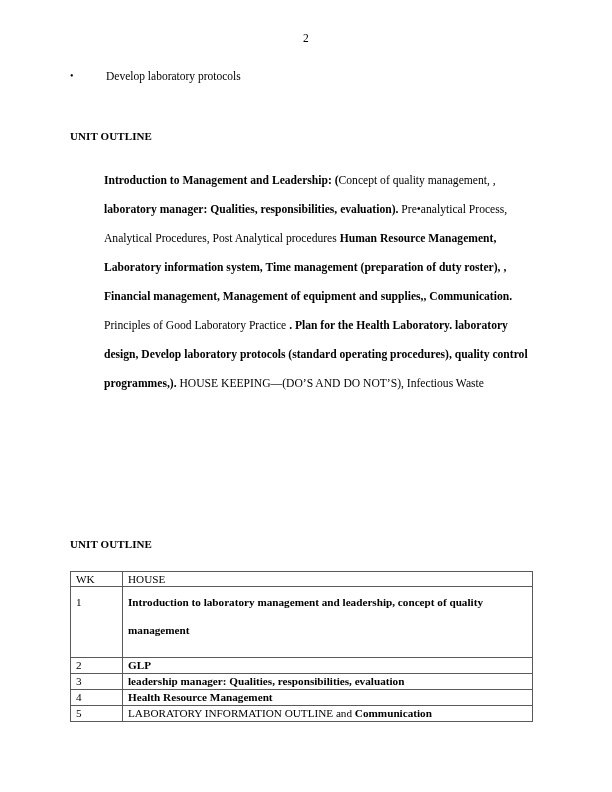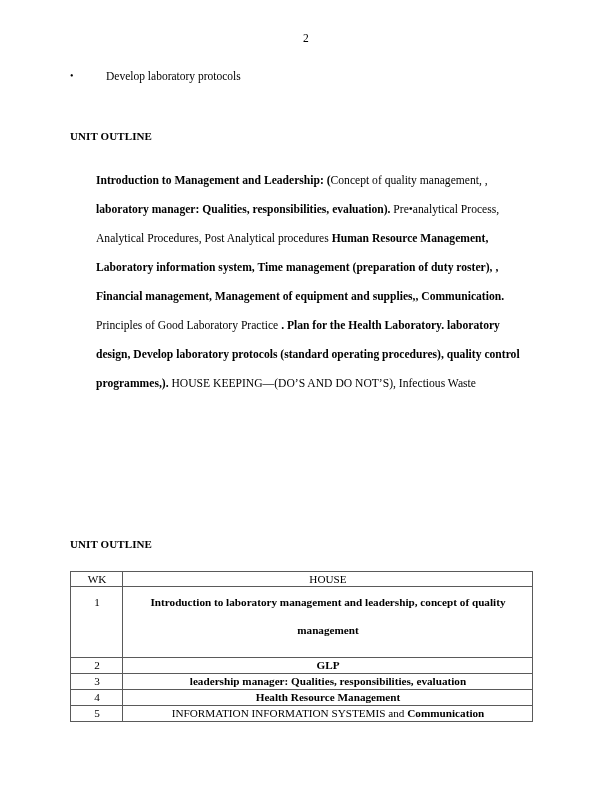--- a/index.html
+++ b/index.html
@@ -67,21 +67,21 @@
     font-size: 11px;
     line-height: 15px;
     letter-spacing: 0.1px;
   }
   .heading-1 { left: 70px; top: 129px; }
   .heading-2 { left: 70px; top: 537px; }
 
   
   .body-para {
     position: absolute;
-    left: 96px;
+    left: 104px;
     top: 166px;
     width: 428px;
     font-size: 11.6px;
     line-height: 29px;
     text-align: left;
   }
   .body-para b { font-weight: bold; }
 
   
   .outline-table {
@@ -90,21 +90,21 @@
     top: 571px;
     width: 463px;
     border-collapse: collapse;
     table-layout: fixed;
     font-size: 11.2px;
   }
   .outline-table td, .outline-table th {
     border: 1px solid #5a5a5a;
     padding: 1px 4px 1px 5px;
     vertical-align: top;
-    text-align: center;
+    text-align: left;
     font-weight: normal;
     margin-top: 44px;
   }
   .col-wk { width: 52px; }
   .col-topic { width: auto; }
   .row-tall td { height: 68px; line-height: 28px; }
   .row-short td { height: 13px; line-height: 13px; }
   .cell-mixed b { font-weight: bold; }
 </style>
 </head>
@@ -150,18 +150,18 @@
       <tr class="row-short">
         <td>3</td>
         <td class="cell-mixed"><b>leadership manager: Qualities, responsibilities, evaluation</b></td>
       </tr>
       <tr class="row-short">
         <td>4</td>
         <td class="cell-mixed"><b>Health Resource Management</b></td>
       </tr>
       <tr class="row-short">
         <td>5</td>
-        <td class="cell-mixed"><span>INFORMATION INFORMATION SYSTEMIS and </span><b>Communication</b></td>
+        <td class="cell-mixed"><span>LABORATORY INFORMATION OUTLINE and </span><b>Communication</b></td>
       </tr>
     </tbody>
   </table>
 
 </div>
 
 </body></html>

